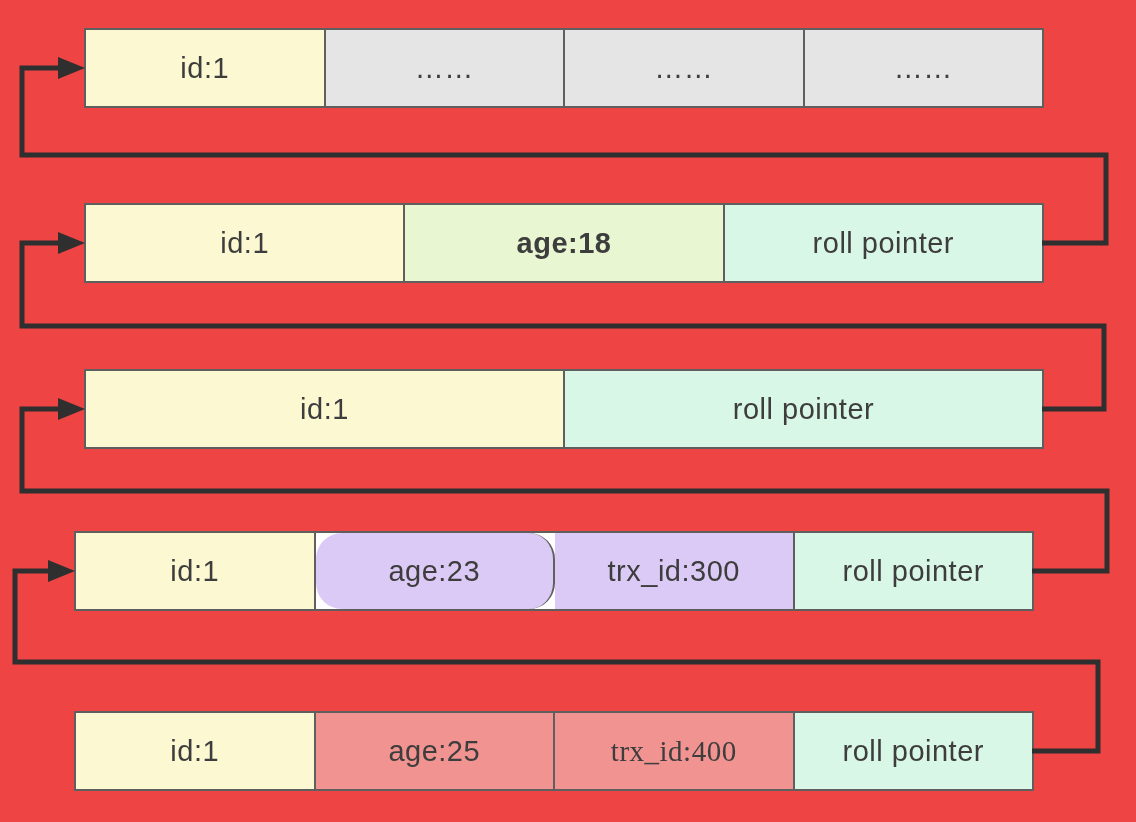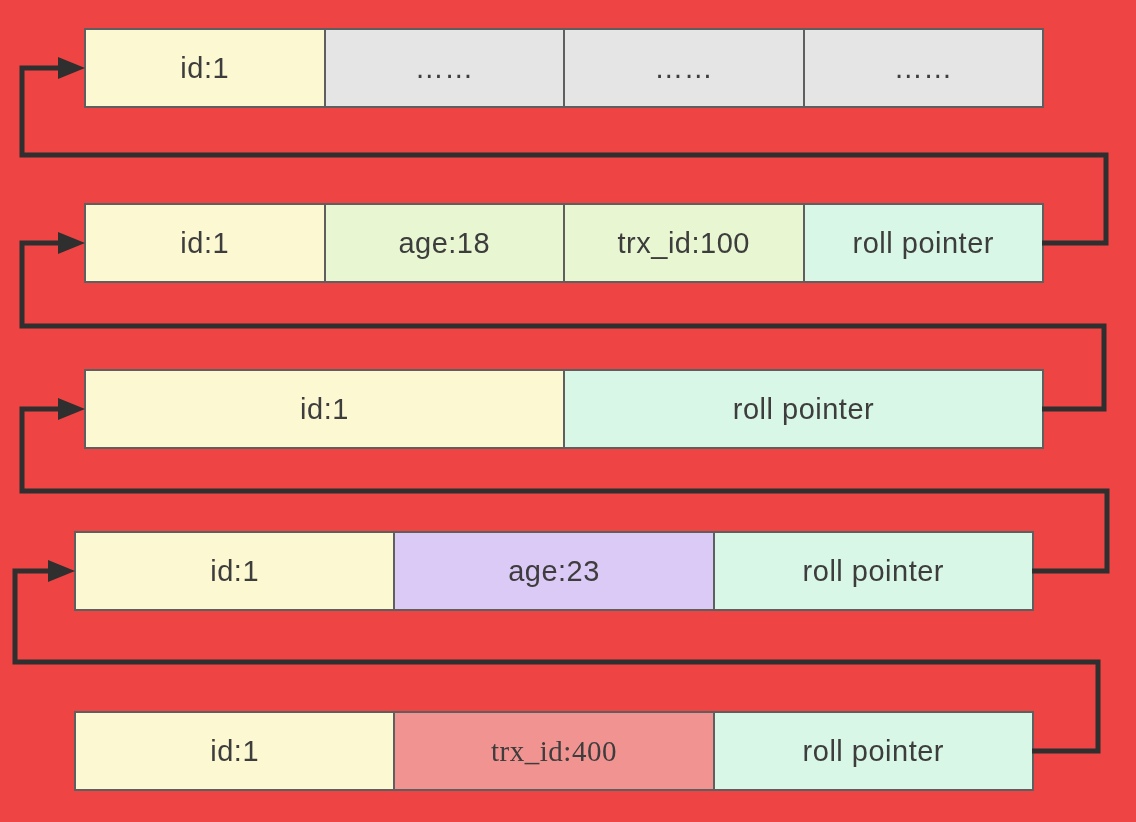--- a/index.html
+++ b/index.html
@@ -68,35 +68,36 @@
 
   <div id="rows-container">
       <div class="record-row" style="left: 84px; top: 28px;">
         <div class="record-cell" style="background: rgb(252, 249, 210);">id:1</div>
         <div class="record-cell" style="background: rgb(229, 229, 229);">……</div>
         <div class="record-cell" style="background: rgb(229, 229, 229);">……</div>
         <div class="record-cell" style="background: rgb(229, 229, 229);">……</div>
       </div>
       <div class="record-row" style="left: 84px; top: 203px;">
         <div class="record-cell" style="background: rgb(252, 249, 210);">id:1</div>
-        <div class="record-cell" style="background: rgb(232, 246, 209);">age:18</div>
-        <div class="record-cell" style="background: rgb(232, 246, 209);">trx_id:100</div>
+        <div class="record-cell" style="background: rgb(232, 246, 209); font-weight: bold;">age:18</div>
         <div class="record-cell" style="background: rgb(217, 247, 230);">roll pointer</div>
       </div>
       <div class="record-row" style="left: 84px; top: 369px;">
         <div class="record-cell" style="background: rgb(252, 249, 210);">id:1</div>
         <div class="record-cell" style="background: rgb(217, 247, 230);">roll pointer</div>
       </div>
       <div class="record-row" style="left: 74px; top: 531px;">
         <div class="record-cell" style="background: rgb(252, 249, 210);">id:1</div>
-        <div class="record-cell" style="background: rgb(220, 202, 246);">age:23</div>
+        <div class="record-cell" style="background: rgb(220, 202, 246); border-radius: 26px;">age:23</div>
+        <div class="record-cell" style="background: rgb(220, 202, 246);">trx_id:300</div>
         <div class="record-cell" style="background: rgb(217, 247, 230);">roll pointer</div>
       </div>
       <div class="record-row" style="left: 74px; top: 711px;">
         <div class="record-cell" style="background: rgb(252, 249, 210);">id:1</div>
+        <div class="record-cell" style="background: rgb(241, 147, 144);">age:25</div>
         <div class="record-cell" style="background: rgb(241, 147, 144); font-family: Liberation Serif, serif;">trx_id:400</div>
         <div class="record-cell" style="background: rgb(217, 247, 230);">roll pointer</div>
       </div>
     </div>
 
   <svg id="arrow-layer" viewBox="0 0 1136 822" xmlns="http://www.w3.org/2000/svg">
 
     <g>
       <path d="M 1042 243 H 1106 V 155 H 22 V 68 H 59"></path>
       <polygon points="85,68 58,57 58,79"></polygon>

